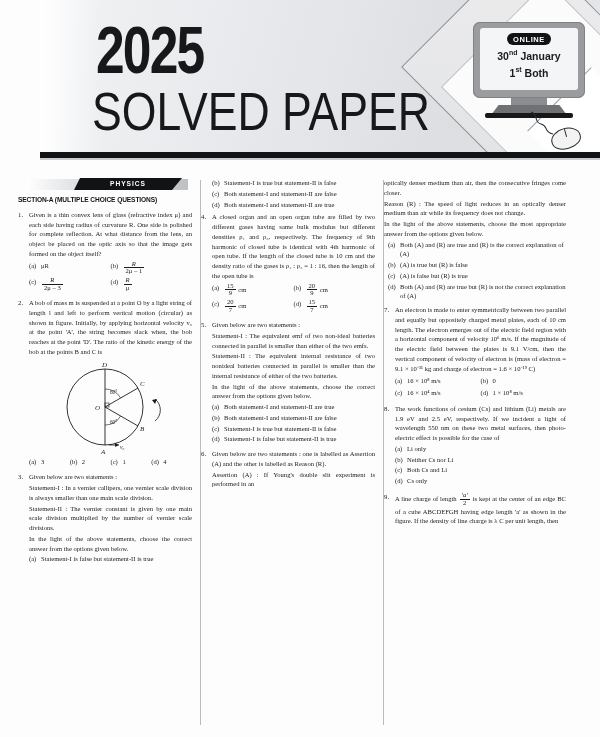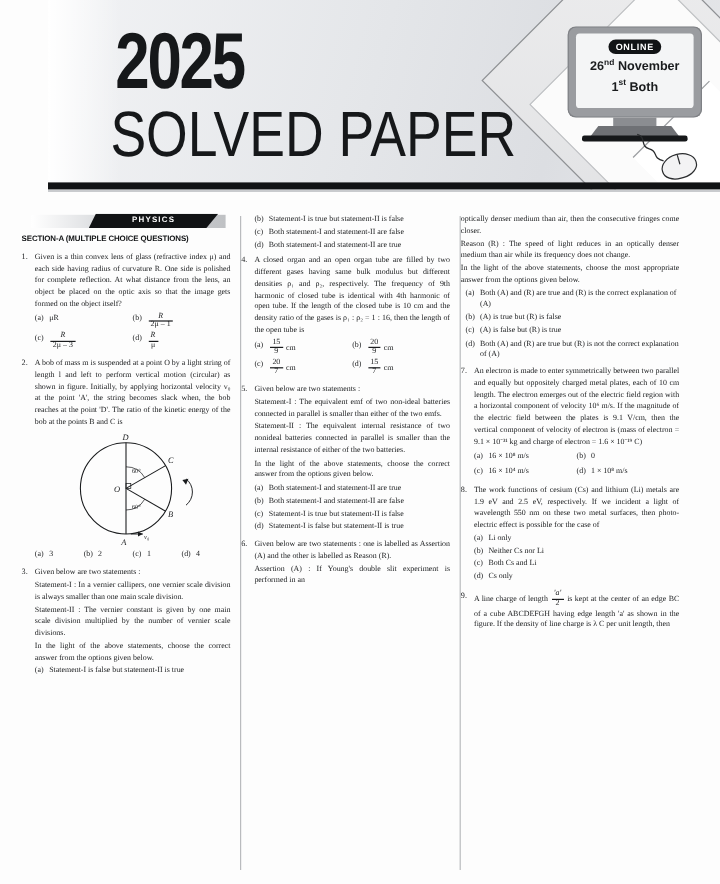--- a/index.html
+++ b/index.html
@@ -252,21 +252,21 @@
     <div id="header-white-wedge"></div>
 
     <div id="year">2025</div>
     <div id="solved-paper">SOLVED PAPER</div>
 
     <div id="monitor">
       <div id="monitor-bezel">
         <div id="monitor-screen">
           <div id="online-badge">ONLINE</div>
           <div class="screen-line" id="screen-line-1">
-            <span>26</span><span class="sup">nd</span><span> November</span>
+            <span>30</span><span class="sup">nd</span><span> January</span>
           </div>
           <div class="screen-line" id="screen-line-2">
             <span>1</span><span class="sup">st</span><span> Both</span>
           </div>
         </div>
       </div>
       <div id="monitor-neck"></div>
       <div id="monitor-base"></div>
       <div id="monitor-foot"></div>
       <svg id="mouse-cord" viewBox="0 0 34 26">

